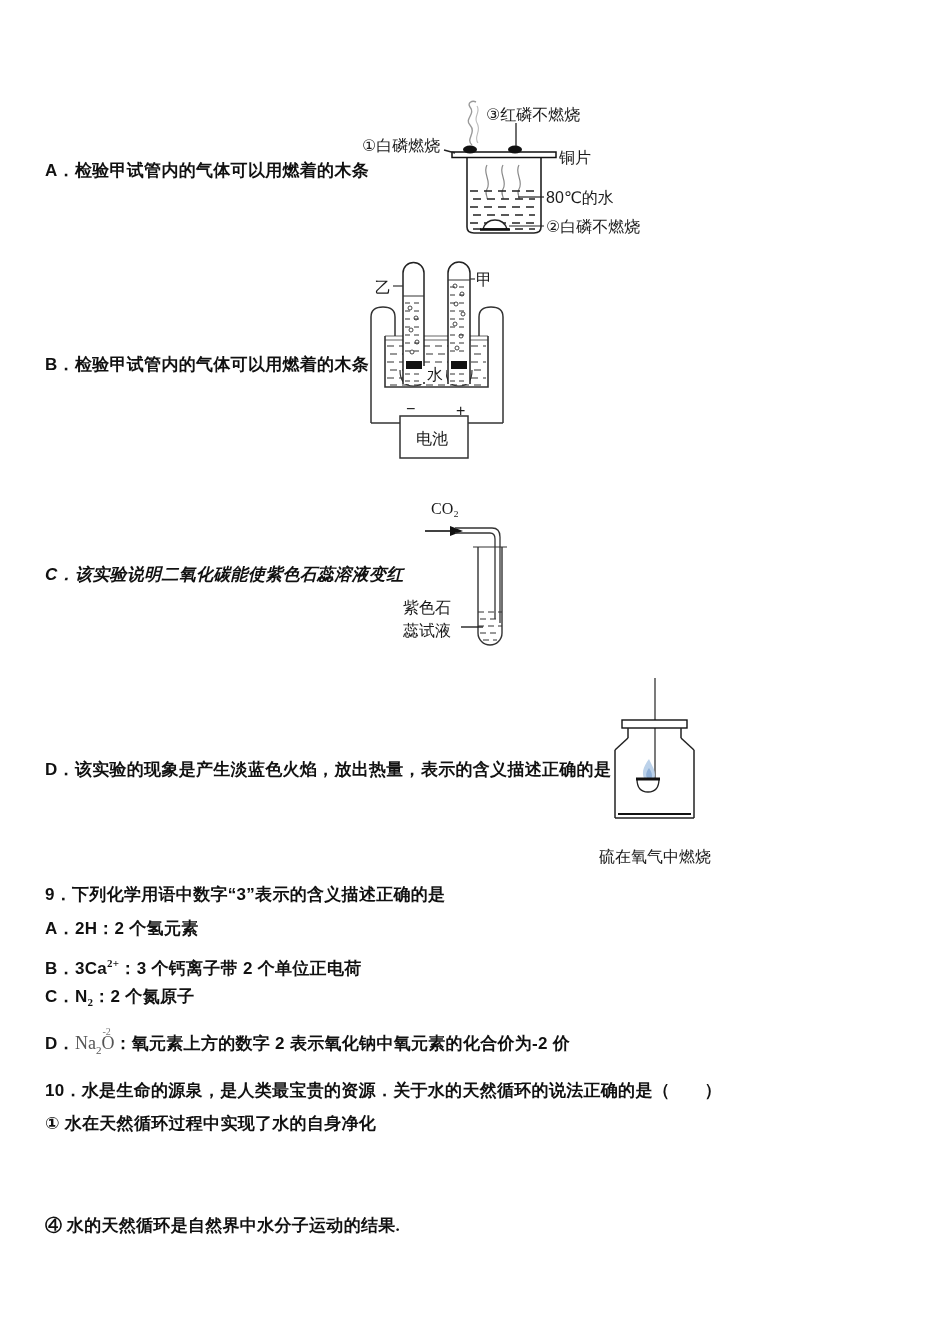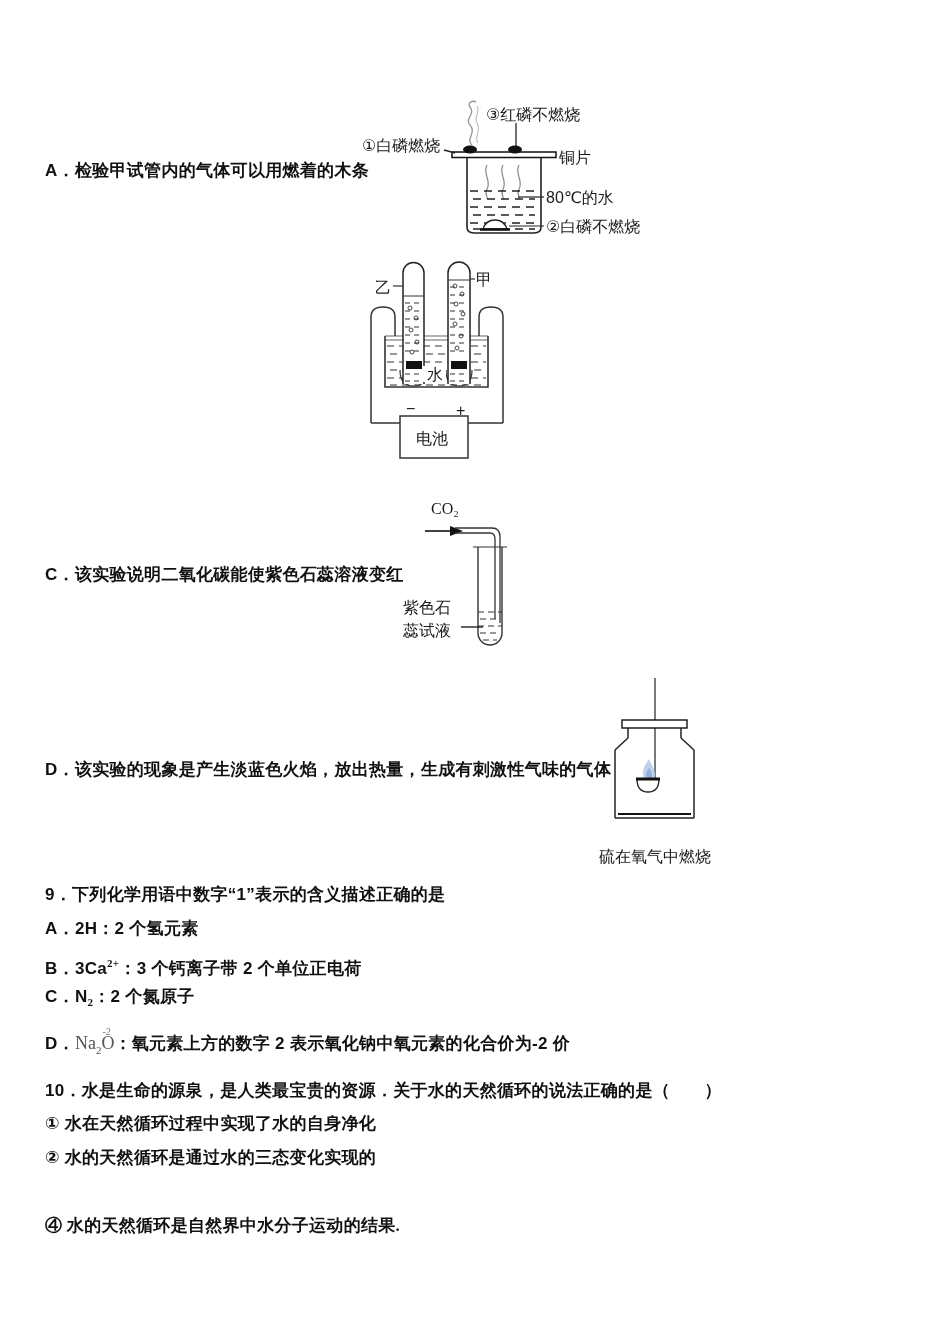--- a/index.html
+++ b/index.html
@@ -158,20 +158,21 @@
 
     <line x1="27" y1="30" x2="37" y2="30" stroke="#333" stroke-width="1.2"></line>
     <text x="9" y="37" font-size="17">乙</text>
     <line x1="104" y1="23" x2="109" y2="23" stroke="#333" stroke-width="1.2"></line>
     <text x="110" y="29" font-size="15">甲</text>
 
     <rect x="57" y="110" width="23" height="16" fill="#fff"></rect>
     <text x="61" y="124" font-size="16">水</text>
   </svg>
 
+  <div class="line" style="top:354px;">B．检验甲试管内的气体可以用燃着的木条</div>
 
   <svg class="diagram" style="left:393px; top:497px;" width="150" height="152" viewBox="0 0 150 152">
     <text x="38" y="17" font-size="15" class="serif">CO₂</text>
 
     <line x1="32" y1="34" x2="57" y2="34" stroke="#111" stroke-width="1.6"></line>
     <polygon points="57,29 70,34 57,39" fill="#111"></polygon>
 
     <path d="M62,31 L99,31 Q107,31 107,40 L107,126" fill="none" stroke="#333" stroke-width="1.3"></path>
     <path d="M62,36 L97,36 Q102,36 102,42 L102,122" fill="none" stroke="#333" stroke-width="1.3"></path>
 
@@ -184,21 +185,21 @@
       <line x1="85" y1="129" x2="109" y2="129"></line>
       <line x1="87" y1="136" x2="107" y2="136"></line>
       <line x1="90" y1="143" x2="104" y2="143"></line>
     </g>
 
     <line x1="68" y1="130" x2="90" y2="130" stroke="#222" stroke-width="1.4"></line>
     <text x="10" y="116" font-size="16">紫色石</text>
     <text x="10" y="139" font-size="16">蕊试液</text>
   </svg>
 
-  <div class="line" style="top:564px;">C．该实验说明二氧化碳能使紫色石蕊溶液变红</div>
+  <div class="line" style="top:564px;font-style:italic;">C．该实验说明二氧化碳能使紫色石蕊溶液变红</div>
 
   <svg class="diagram" style="left:593px; top:676px;" width="140" height="195" viewBox="0 0 140 195">
 
     <line x1="62" y1="2" x2="62" y2="103" stroke="#333" stroke-width="1.3"></line>
 
     <rect x="29" y="44" width="65" height="8" fill="#fff" stroke="#111" stroke-width="1.4"></rect>
 
     <g stroke="#222" stroke-width="1.5" fill="none">
       <line x1="35" y1="52" x2="35" y2="62"></line>
       <line x1="88" y1="52" x2="88" y2="62"></line>
@@ -212,26 +213,25 @@
 
     <path d="M56,83 C50,91 48,98 52,104 C54,107 60,107 61,103 C64,96 59,90 56,83 Z" fill="#bcd2ea"></path>
     <path d="M56,92 C53,96 52,100 55,103 C57,105 59,103 59,100 C59,96 57,94 56,92 Z" fill="#8fb0d8"></path>
 
     <path d="M44,103 Q44,116 55,116 Q66,116 66,103" fill="#fff" stroke="#222" stroke-width="1.3"></path>
     <line x1="43" y1="103" x2="67" y2="103" stroke="#111" stroke-width="3"></line>
 
     <text x="6" y="186" font-size="17">硫在氧气中燃烧</text>
   </svg>
 
-  <div class="line" style="top:759px;">D．该实验的现象是产生淡蓝色火焰，放出热量，生成有刺激性气味的气体</div>
-
-  <div class="line" style="top:884px;">9．下列化学用语中数字“1”表示的含义描述正确的是</div>
+  <div class="line" style="top:759px;">D．该实验的现象是产生淡蓝色火焰，放出热量，表示的含义描述正确的是</div>
+
+  <div class="line" style="top:884px;">9．下列化学用语中数字“3”表示的含义描述正确的是</div>
   <div class="line" style="top:918px;"><span>A．2H</span><span>：2 个氢元素</span></div>
   <div class="line" style="top:952px;"><span>B．3Ca</span><sup>2+</sup><span>：3 个钙离子带 2 个单位正电荷</span></div>
   <div class="line" style="top:986px;text-align:center;"><span>C．N</span><sub>2</sub><span>：2 个氮原子</span></div>
   <div class="line" style="top:1032px;"><span>D．</span><span class="chem"><span>Na</span><sub>2</sub><span class="oval"><span class="val">-2</span><span>O</span></span></span><span>：氧元素上方的数字 2 表示氧化钠中氧元素的化合价为-2 价</span></div>
 
   <div class="line" style="top:1080px;">10．水是生命的源泉，是人类最宝贵的资源．关于水的天然循环的说法正确的是（　　）</div>
   <div class="line" style="top:1113px;">① 水在天然循环过程中实现了水的自身净化</div>
-  <div class="line" style="top:1147px;">② 水的天然循环是通过水的三态变化实现的</div>
   <div class="line" style="top:1215px;font-family:Liberation Serif, serif;">④ 水的天然循环是自然界中水分子运动的结果.</div>
 
 </div>
 
 </body></html>

